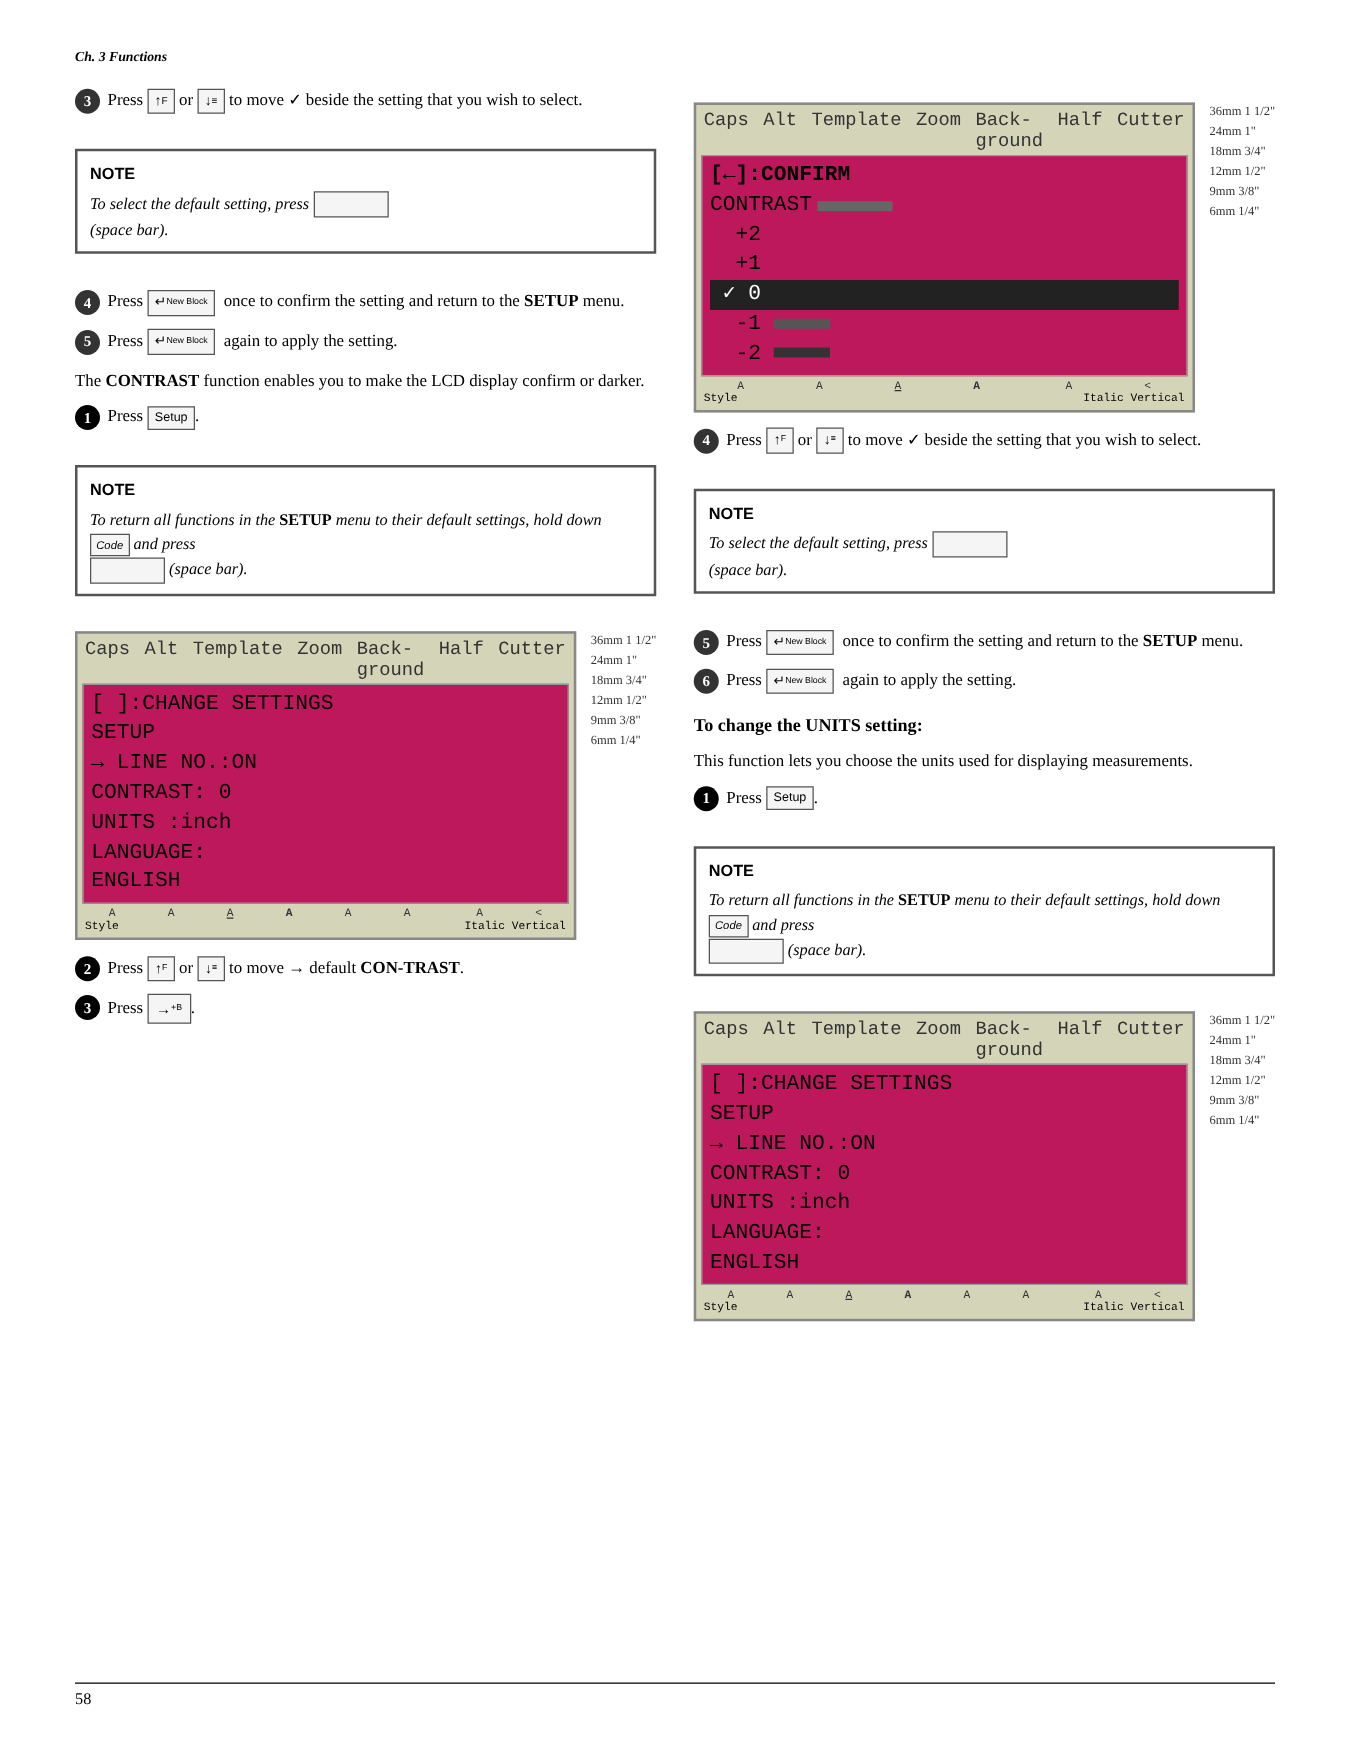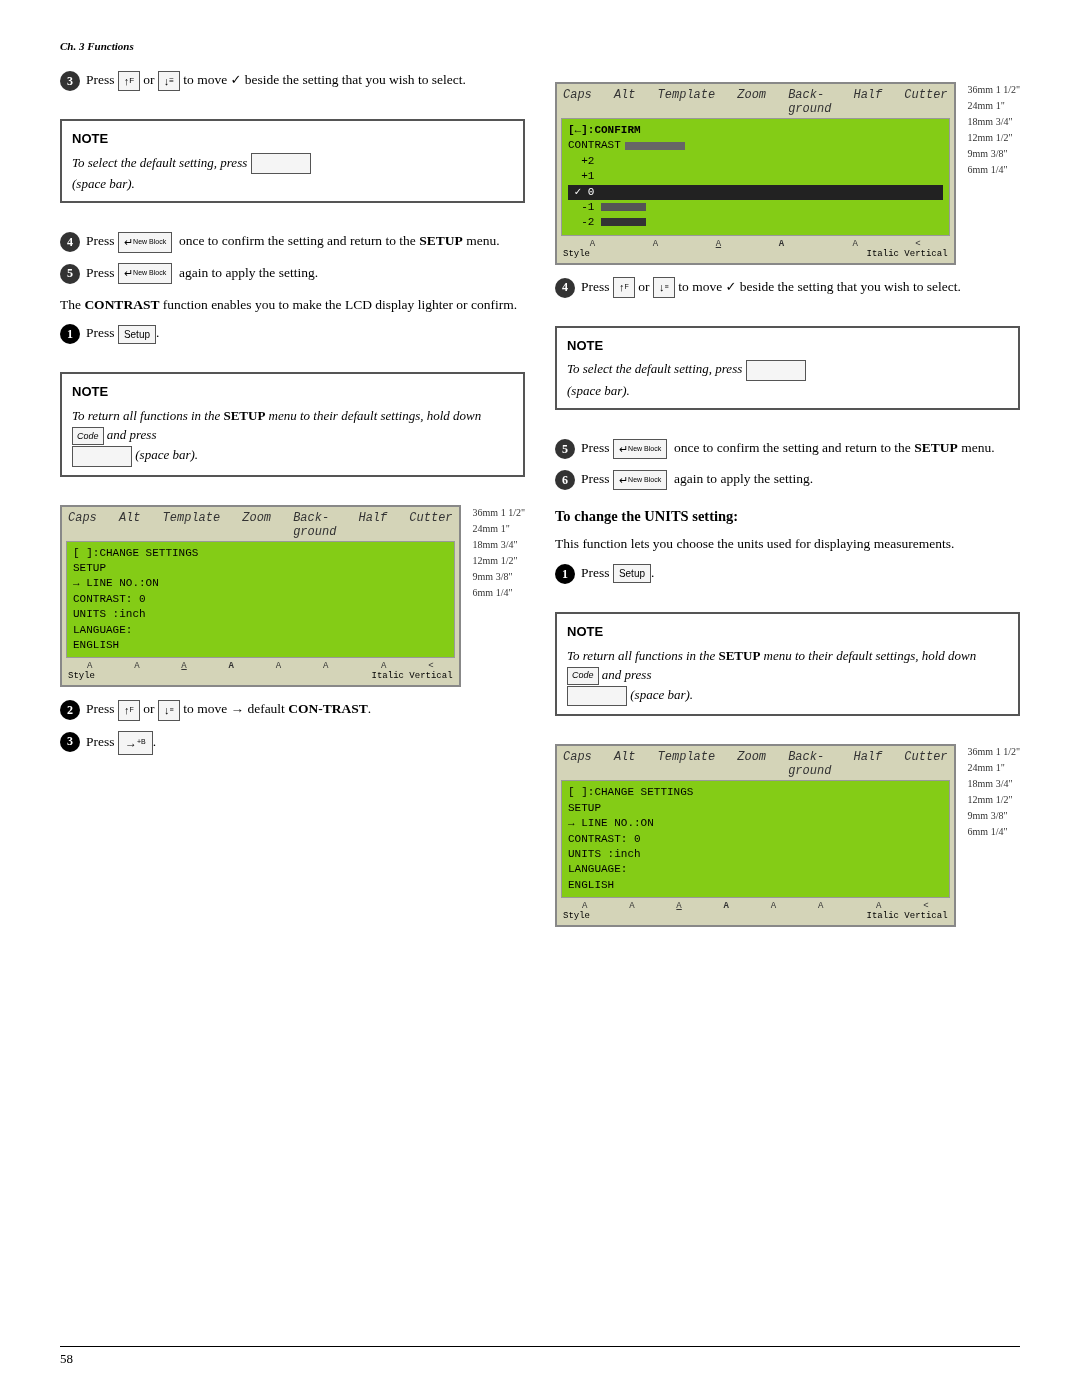--- a/index.html
+++ b/index.html
@@ -131,33 +131,32 @@
       padding: 4px;
       font-family: 'Courier New', monospace;
       font-size: 11px;
       position: relative;
       min-width: 260px;
     }
 
     .lcd-header-row {
       display: flex;
       justify-content: space-between;
-      font-size: 12px;
+      font-size: 15px;
       color: #333;
       margin-bottom: 2px;
       padding: 0 2px;
-      font-style: italic;
     }
 
     .lcd-screen {
-      background: #84cc16;
+      background: #be185d;
       border: 1px solid #999;
       padding: 4px 6px;
       font-family: 'Courier New', monospace;
-      font-size: 11px;
+      font-size: 17px;
       line-height: 1.4;
     }
 
     .lcd-footer-row {
       display: flex;
       justify-content: space-around;
       font-size: 9px;
       margin-top: 3px;
       color: #333;
     }
@@ -259,21 +258,21 @@
       <span class="step-text">
         <span>Press</span>
         <span class="key-box" style="padding:1px 5px;">↵<br><span style="font-size:7px;">New Block</span></span>
         &nbsp;<span>again to apply the setting.</span>
       </span>
     </div>
 
 
     <p class="body-text">
       <span>The </span><strong>CONTRAST</strong>
-      <span>function enables you to make the LCD display lighter or confirm.</span>
+      <span>function enables you to make the LCD display confirm or darker.</span>
     </p>
 
     <div class="step-item">
       <span class="step-circle" style="background:#000;">1</span>
       <span class="step-text">
         <span>Press</span>
         <span class="key-box" style="padding:1px 5px; font-size:10px;">Setup</span>.
       </span>
     </div>
 

